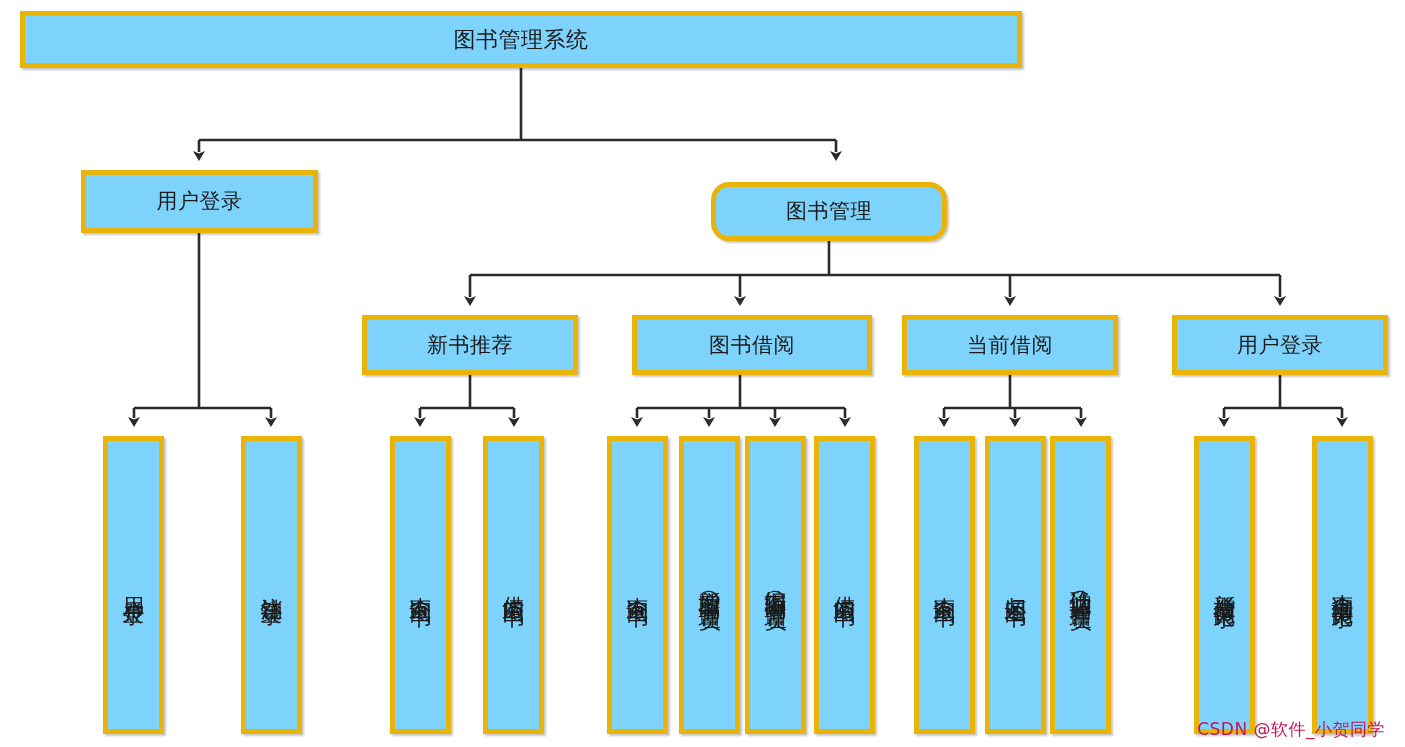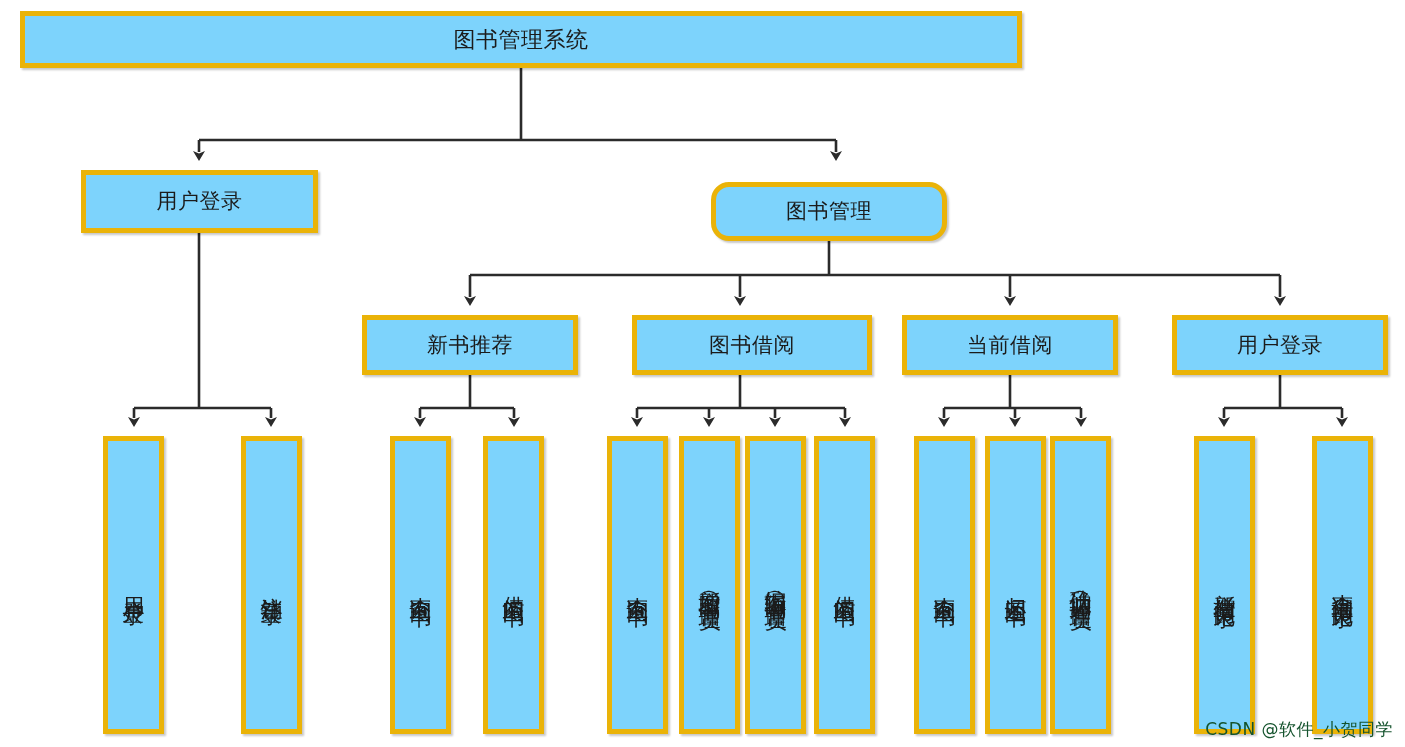--- a/index.html
+++ b/index.html
@@ -57,24 +57,24 @@
   .node.vert .lbl {
     writing-mode: vertical-rl;
     text-orientation: upright;
     font-size: 22px;
     line-height: 1.08;
     letter-spacing: 3px;
     white-space: nowrap;
   }
   .watermark {
     position: absolute;
-    right: 12px;
+    right: 20px;
     bottom: 6px;
     font-size: 17px;
-    color: #14532d;
+    color: #be185d;
     white-space: nowrap;
     letter-spacing: 0.5px;
   }
 </style>
 </head>
 <body>
 
 <div id="canvas">
 
   <svg class="edges" viewBox="0 0 1405 747" xmlns="http://www.w3.org/2000/svg">

